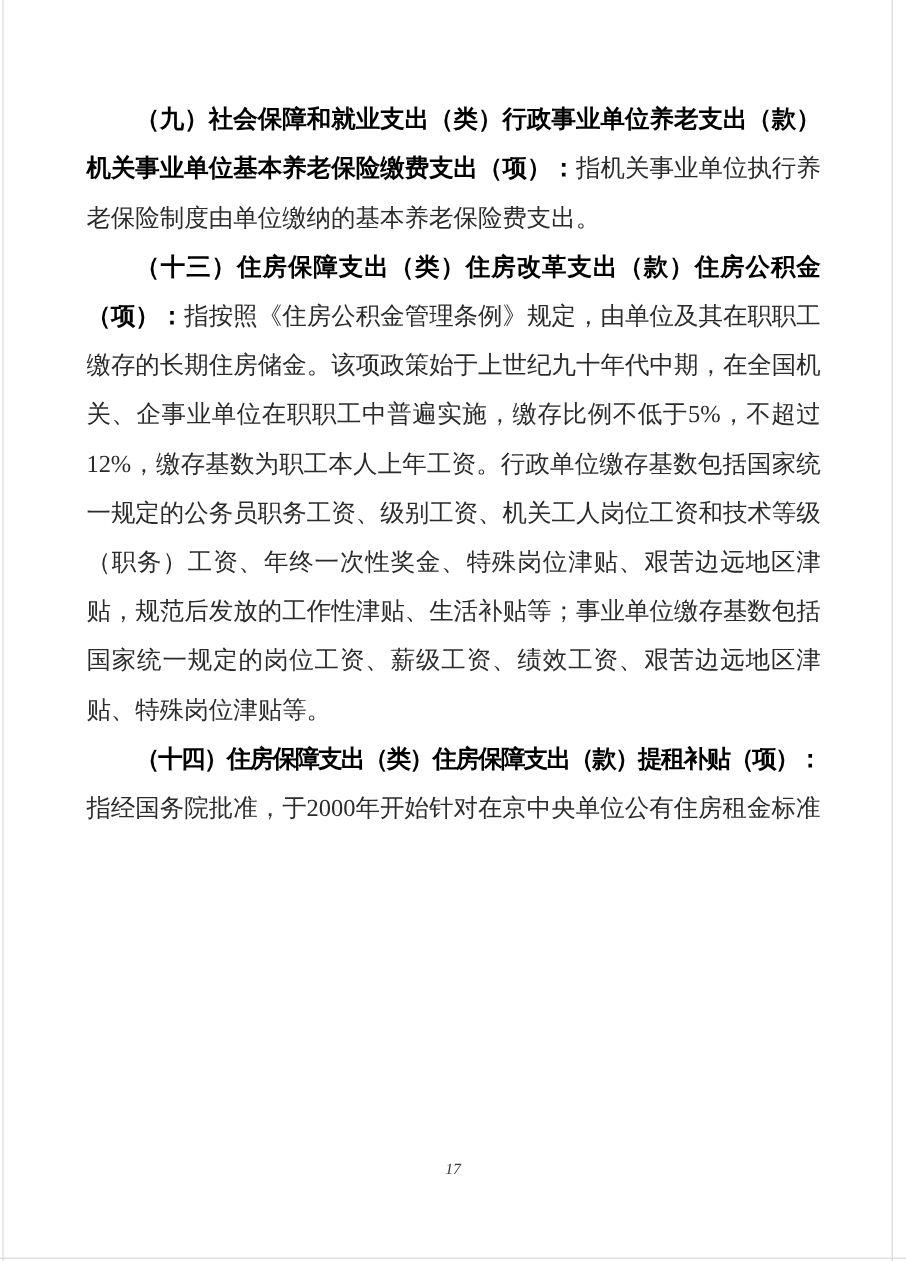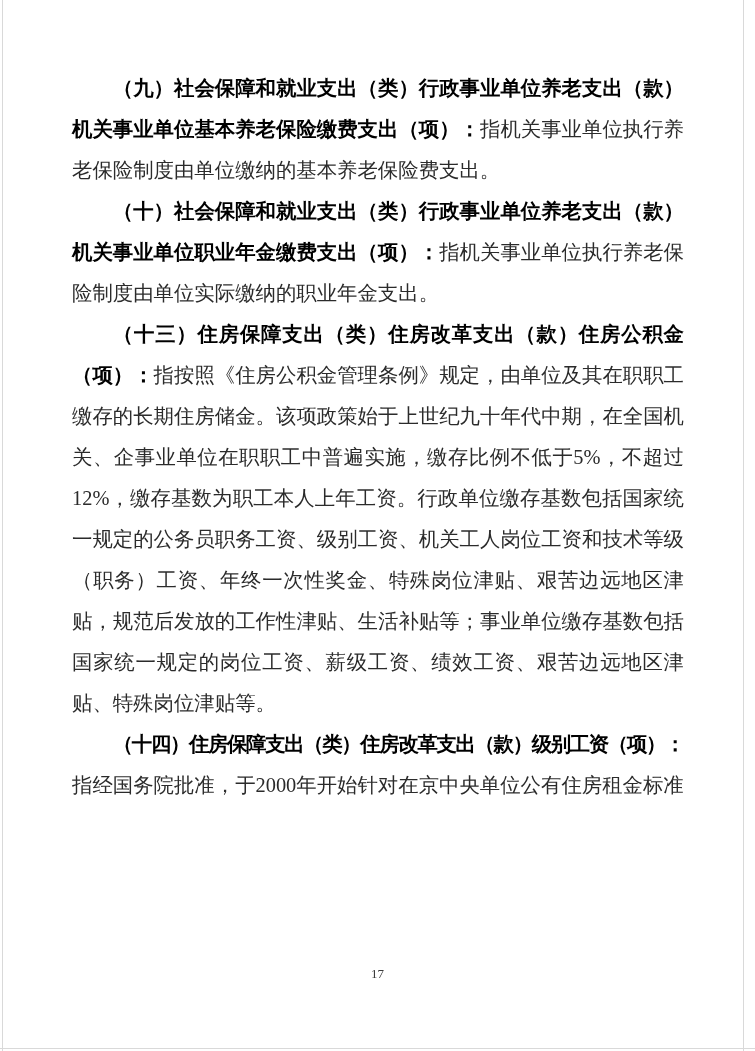--- a/index.html
+++ b/index.html
@@ -19,21 +19,21 @@
     position: absolute;
     background: #d9d9d9;
   }
   .edge-left   { left: 2px;  top: 0; width: 1px; height: 1051px; }
   .edge-right  { left: 743px; top: 0; width: 1px; height: 1051px; }
   .edge-bottom { left: 0; top: 1048px; width: 755px; height: 1px; }
 
   .content {
     position: absolute;
     left: 72px;
-    top: 68px;
+    top: 80px;
     width: 612px;
   }
   .para {
     margin: 0;
     font-size: 20.4px;
     line-height: 41px;
     color: #2b2b2b;
     text-align: justify;
     text-justify: inter-character;
     text-indent: 2em;
@@ -48,36 +48,36 @@
   }
   .page-number {
     position: absolute;
     left: 0;
     top: 966px;
     width: 755px;
     text-align: center;
     font-size: 13px;
     color: #3a3a3a;
     font-family: "Liberation Serif", "DejaVu Serif", serif;
+    font-style: italic;
   }
 </style>
 </head>
 <body>
 
 <div class="edge edge-left"></div>
 <div class="edge edge-right"></div>
 <div class="edge edge-bottom"></div>
 
 <div class="content">
 
   <p class="para"><span class="heading">（九）社会保障和就业支出（类）行政事业单位养老支出（款）机关事业单位基本养老保险缴费支出（项）：</span><span class="body-text">指机关事业单位执行养老保险制度由单位缴纳的基本养老保险费支出。</span></p>
 
-  <p class="para"><span class="heading">（十）社会保障和就业支出（类）行政事业单位养老支出（款）机关事业单位职业年金缴费支出（项）：</span><span class="body-text">指机关事业单位执行养老保险制度由单位实际缴纳的职业年金支出。</span></p>
 
 
 
   <p class="para"><span class="heading">（十三）住房保障支出（类）住房改革支出（款）住房公积金（项）：</span><span class="body-text">指按照《住房公积金管理条例》规定，由单位及其在职职工缴存的长期住房储金。该项政策始于上世纪九十年代中期，在全国机关、企事业单位在职职工中普遍实施，缴存比例不低于5%，不超过12%，缴存基数为职工本人上年工资。行政单位缴存基数包括国家统一规定的公务员职务工资、级别工资、机关工人岗位工资和技术等级（职务）工资、年终一次性奖金、特殊岗位津贴、艰苦边远地区津贴，规范后发放的工作性津贴、生活补贴等；事业单位缴存基数包括国家统一规定的岗位工资、薪级工资、绩效工资、艰苦边远地区津贴、特殊岗位津贴等。</span></p>
 
-  <p class="para"><span class="heading tight">（十四）住房保障支出（类）住房改革支出（款）级别工资（项）：</span><span class="body-text">指经国务院批准，于2000年开始针对在京中央单位公有住房租金标准</span></p>
+  <p class="para"><span class="heading tight">（十四）住房保障支出（类）住房保障支出（款）提租补贴（项）：</span><span class="body-text">指经国务院批准，于2000年开始针对在京中央单位公有住房租金标准</span></p>
 
 </div>
 
 <div class="page-number">17</div>
 
 </body></html>

